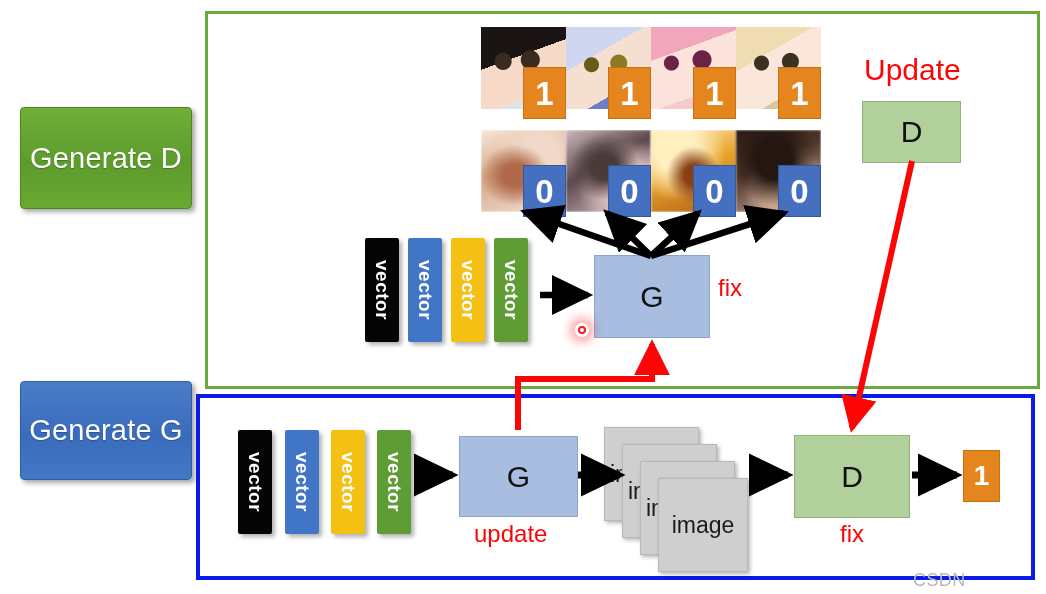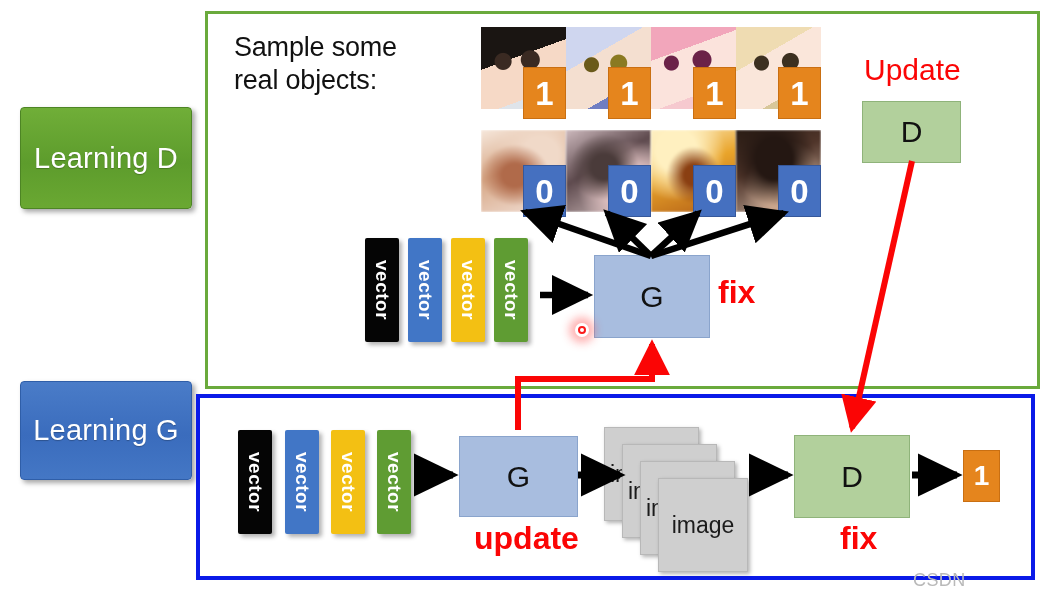--- a/index.html
+++ b/index.html
@@ -106,21 +106,21 @@
   .imgcard{
     background:#cfcfcf;border:1px solid #b8b8b8;
     box-shadow:2px 2px 4px rgba(0,0,0,.3);
     display:flex;align-items:center;justify-content:center;
     font-size:23px;color:#1b1b1b;overflow:hidden;
   }
   .imgcard.partial{justify-content:flex-start;padding-left:5px;}
 
   
   .red-txt{color:#fb0505;font-size:30px;line-height:1;}
-  .red-txt.big{font-size:32px;font-weight:bold;}
+  .red-txt.big{font-size:24px;}
 
   
   svg.overlay{position:absolute;left:0;top:0;width:1046px;height:594px;pointer-events:none;}
 
   
   .reddot{
     width:14px;height:14px;border-radius:50%;
     background:#fb1b1b;
     box-shadow:0 0 9px 6px rgba(255,60,60,.38);
     border:3px solid #fff;box-sizing:border-box;
@@ -131,33 +131,31 @@
   .watermark{
     color:#b9b9b9;font-size:18px;letter-spacing:.4px;
   }
 </style>
 </head>
 <body>
 
 <div id="stage">
 
   <div class="abs learn-box learn-d" style="left:20px;top:107px;width:170px;height:100px;">
-    <span>Learning
+    <span>Generate
 D</span>
   </div>
 
   <div class="abs learn-box learn-g" style="left:20px;top:381px;width:170px;height:97px;">
-    <span>Learning
+    <span>Generate
 G</span>
   </div>
 
   <div class="abs panel panel-d" style="left:205px;top:11px;width:829px;height:372px;"></div>
 
-  <div class="abs headline" style="left:234px;top:31px;width:250px;">Sample some
-real objects:</div>
 
   <div class="abs strip" style="left:481px;top:27px;">
     <div class="face real1"></div>
     <div class="face real2"></div>
     <div class="face real3"></div>
     <div class="face real4"></div>
   </div>
 
   <div class="abs chip chip-one" style="left:523px;top:67px;width:41px;height:50px;">1</div>
   <div class="abs chip chip-one" style="left:608px;top:67px;width:41px;height:50px;">1</div>

